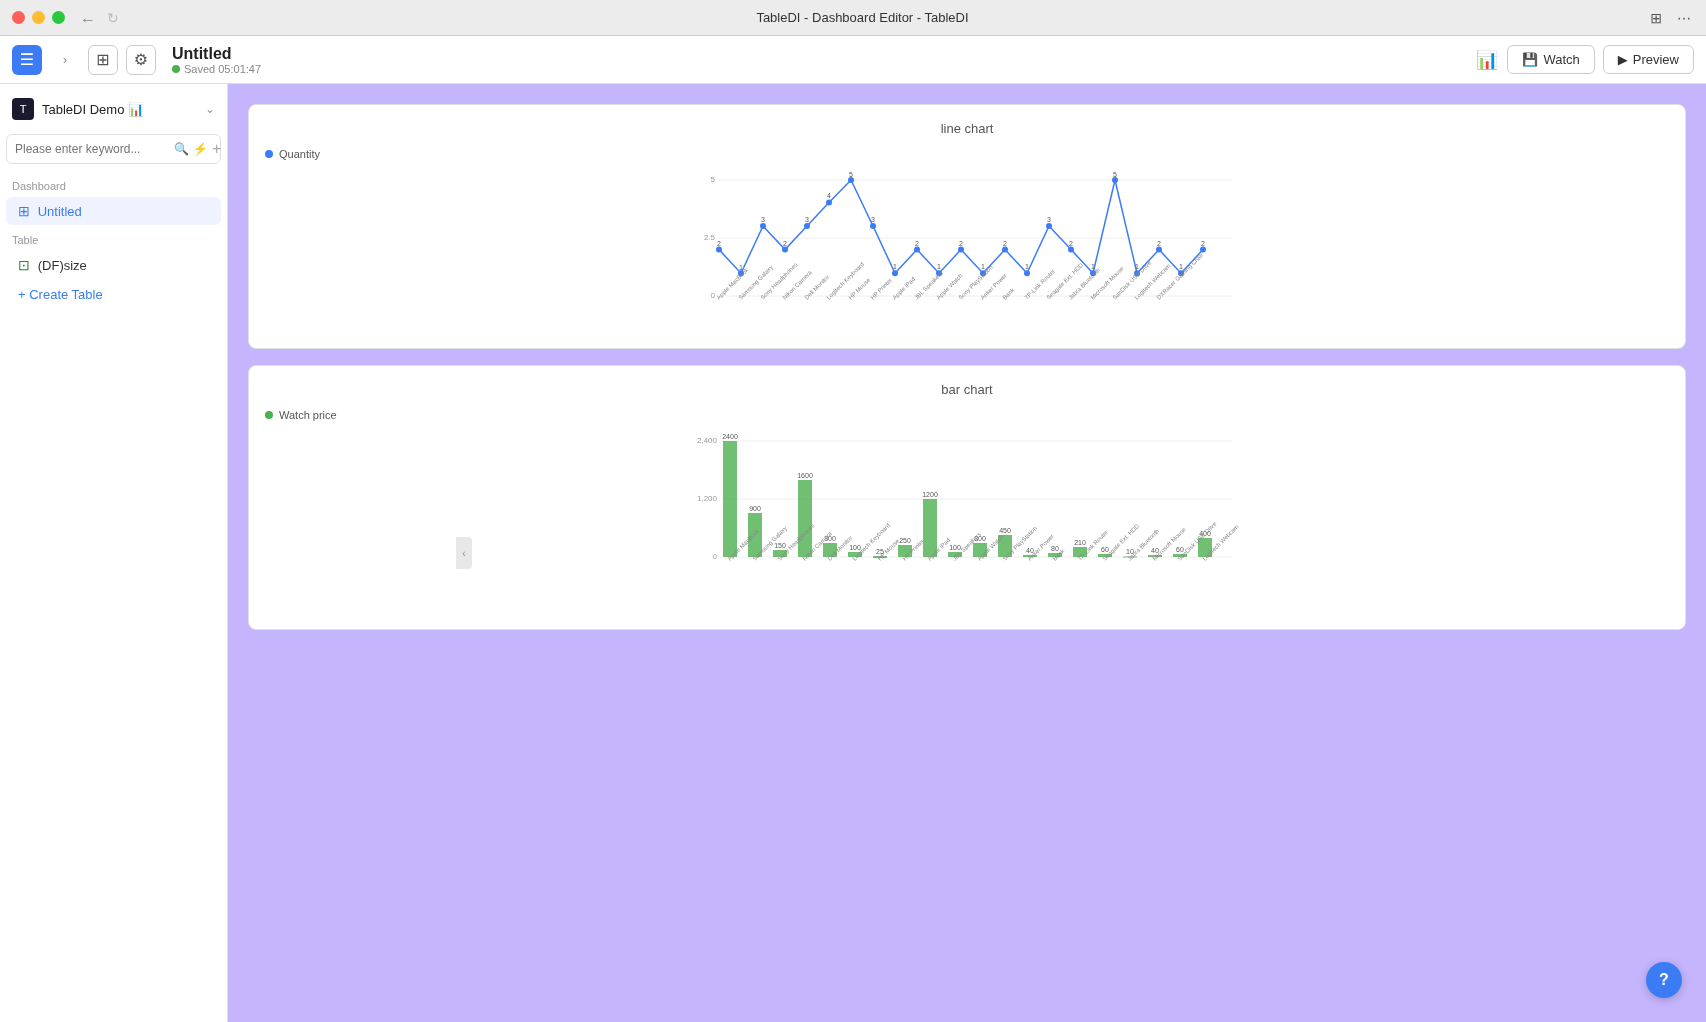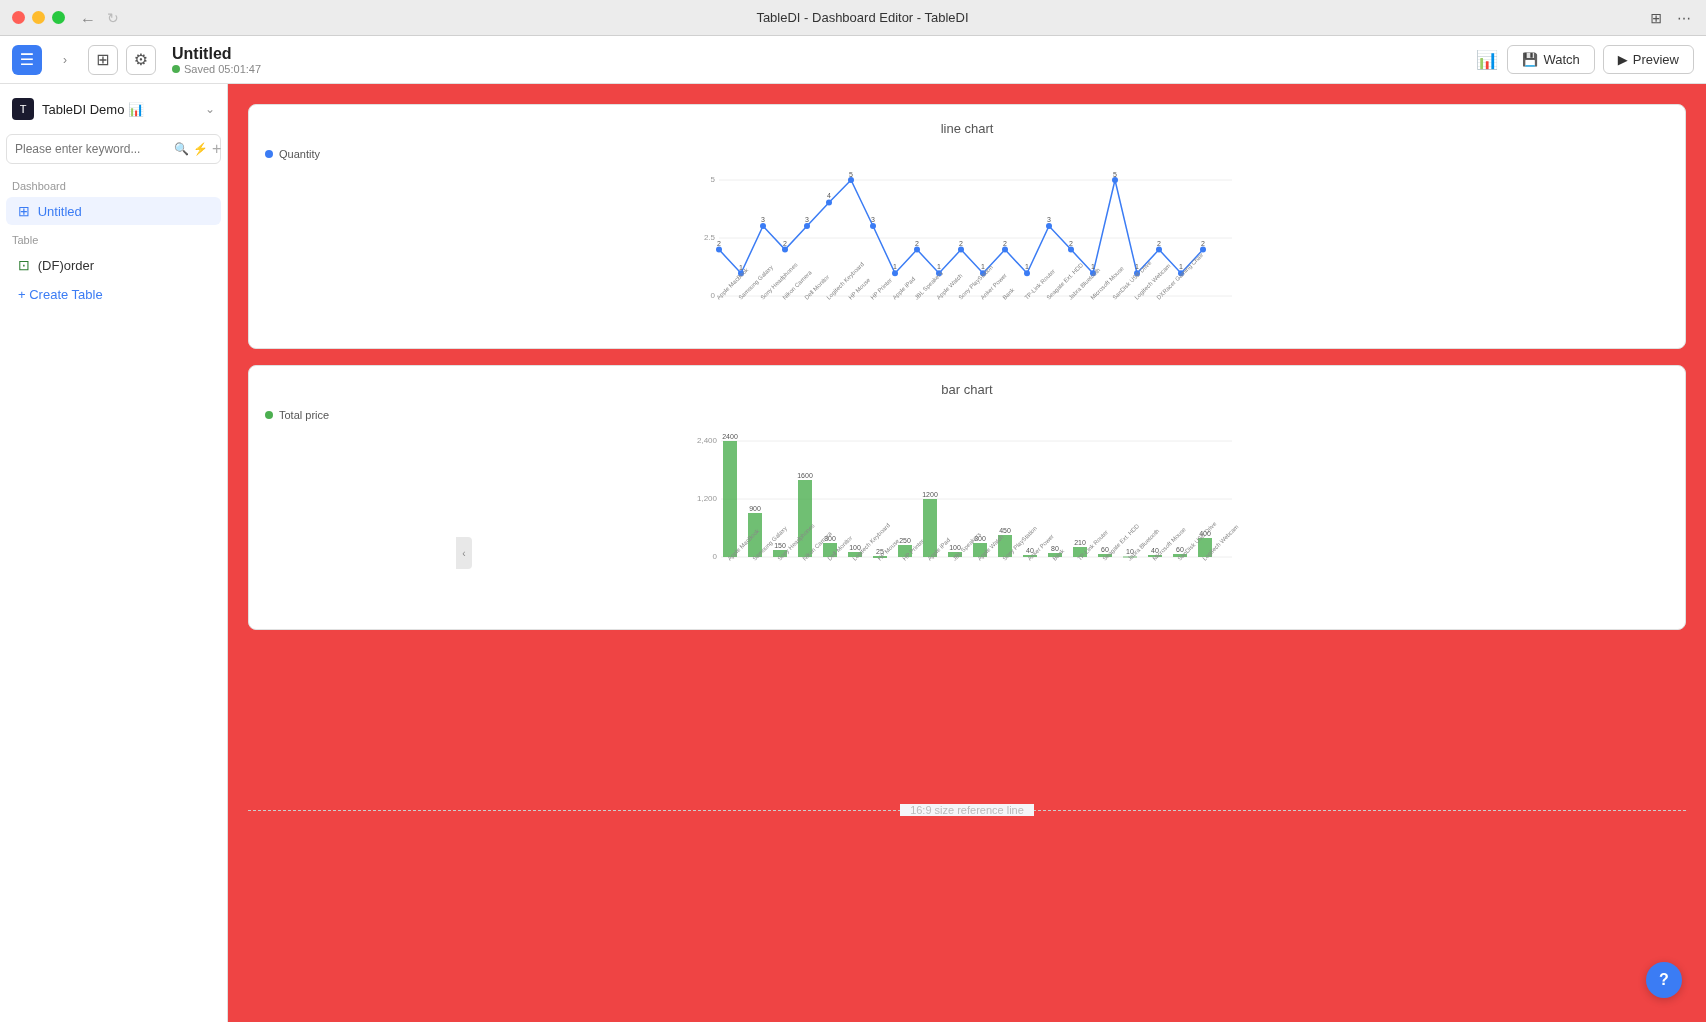--- a/index.html
+++ b/index.html
@@ -168,21 +168,21 @@
       justify-content: center;
       cursor: pointer;
       font-size: 10px;
       color: #888;
       z-index: 10;
     }
 
     
     .content-area {
       flex: 1;
-      background: #ef4444;
+      background: #c4b5fd;
       overflow-y: auto;
       position: relative;
       padding: 20px;
     }
 
     
     .chart-container {
       background: #fff;
       border-radius: 8px;
       border: 1px solid #e0e0e0;
@@ -307,21 +307,21 @@
 
     <div class="sidebar-item active">
       <span class="sidebar-item-icon" style="color:#3b7cf4;">⊞</span>
       <span class="sidebar-item-label">Untitled</span>
     </div>
 
     <div class="sidebar-section-label">Table</div>
 
     <div class="sidebar-item">
       <span class="sidebar-item-icon sidebar-item-green">⊡</span>
-      <span class="sidebar-item-label">(DF)order</span>
+      <span class="sidebar-item-label">(DF)size</span>
     </div>
 
     <div class="sidebar-item">
       <span class="sidebar-item-create">+ Create Table</span>
     </div>
   </div>
 
   <div style="position:relative;">
     <div class="sidebar-collapse">‹</div>
   </div>
@@ -416,21 +416,21 @@
         <text transform="translate(418,132) rotate(-45)" font-size="6" fill="#888">SanDisk USB Drive</text>
         <text transform="translate(440,132) rotate(-45)" font-size="6" fill="#888">Logitech Webcam</text>
         <text transform="translate(462,132) rotate(-45)" font-size="6" fill="#888">DXRacer Gaming Chair</text>
       </svg>
     </div>
 
     <div class="chart-container">
       <div class="chart-title">bar chart</div>
       <div class="chart-legend">
         <div class="legend-dot legend-dot-green"></div>
-        <span>Total price</span>
+        <span>Watch price</span>
       </div>
       
       <svg viewBox="0 0 540 180" width="100%" height="180" xmlns="http://www.w3.org/2000/svg">
 
         <text x="20" y="14" font-size="8" fill="#999" text-anchor="end">2,400</text>
         <text x="20" y="72" font-size="8" fill="#999" text-anchor="end">1,200</text>
         <text x="20" y="130" font-size="8" fill="#999" text-anchor="end">0</text>
 
         <line x1="24" y1="12" x2="535" y2="12" stroke="#eee" stroke-width="1"></line>
         <line x1="24" y1="70" x2="535" y2="70" stroke="#eee" stroke-width="1"></line>
@@ -512,23 +512,17 @@
         <text transform="translate(358,132) rotate(-45)" font-size="6" fill="#888">Bank</text>
         <text transform="translate(383,132) rotate(-45)" font-size="6" fill="#888">TP-Link Router</text>
         <text transform="translate(408,132) rotate(-45)" font-size="6" fill="#888">Seagate Ext. HDD</text>
         <text transform="translate(433,132) rotate(-45)" font-size="6" fill="#888">Jabra Bluetooth</text>
         <text transform="translate(458,132) rotate(-45)" font-size="6" fill="#888">Microsoft Mouse</text>
         <text transform="translate(483,132) rotate(-45)" font-size="6" fill="#888">SanDisk USB Drive</text>
         <text transform="translate(508,132) rotate(-45)" font-size="6" fill="#888">Logitech Webcam</text>
       </svg>
     </div>
 
-    <div style="position:relative; height:40px; margin-top: 160px;">
-      <div class="ref-line-full"></div>
-      <div style="display:flex; align-items:center; justify-content:center; height:100%; position:relative; z-index:1;">
-        <span class="ref-label">16:9 size reference line</span>
-      </div>
-    </div>
 
   </div>
 </div>
 
 <button class="help-btn">?</button>
 
 </body></html>

